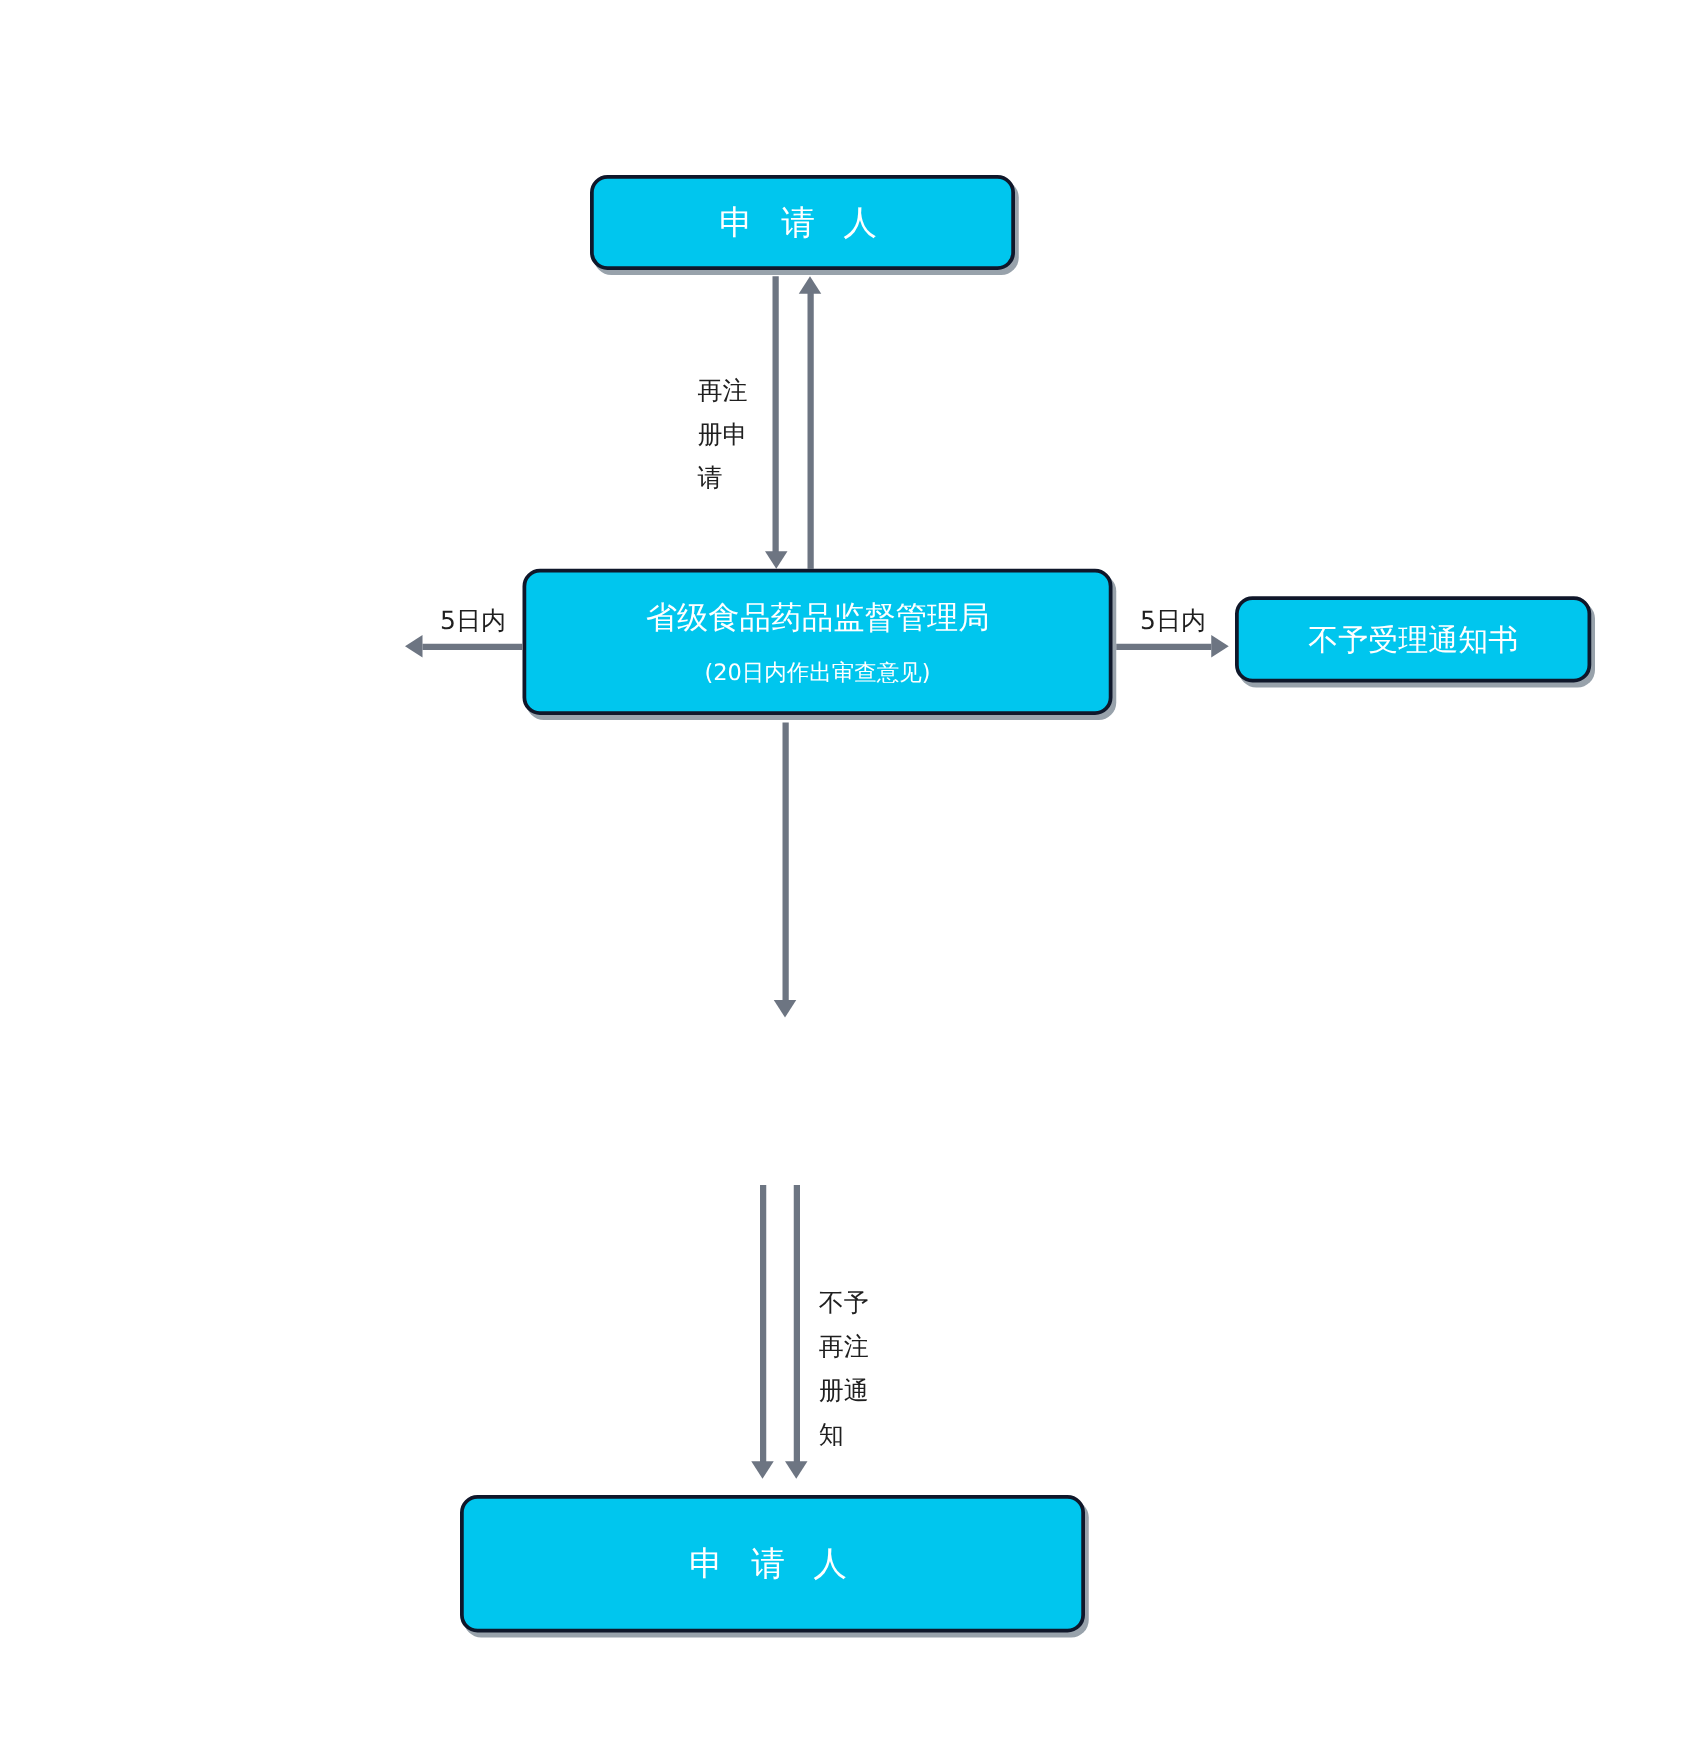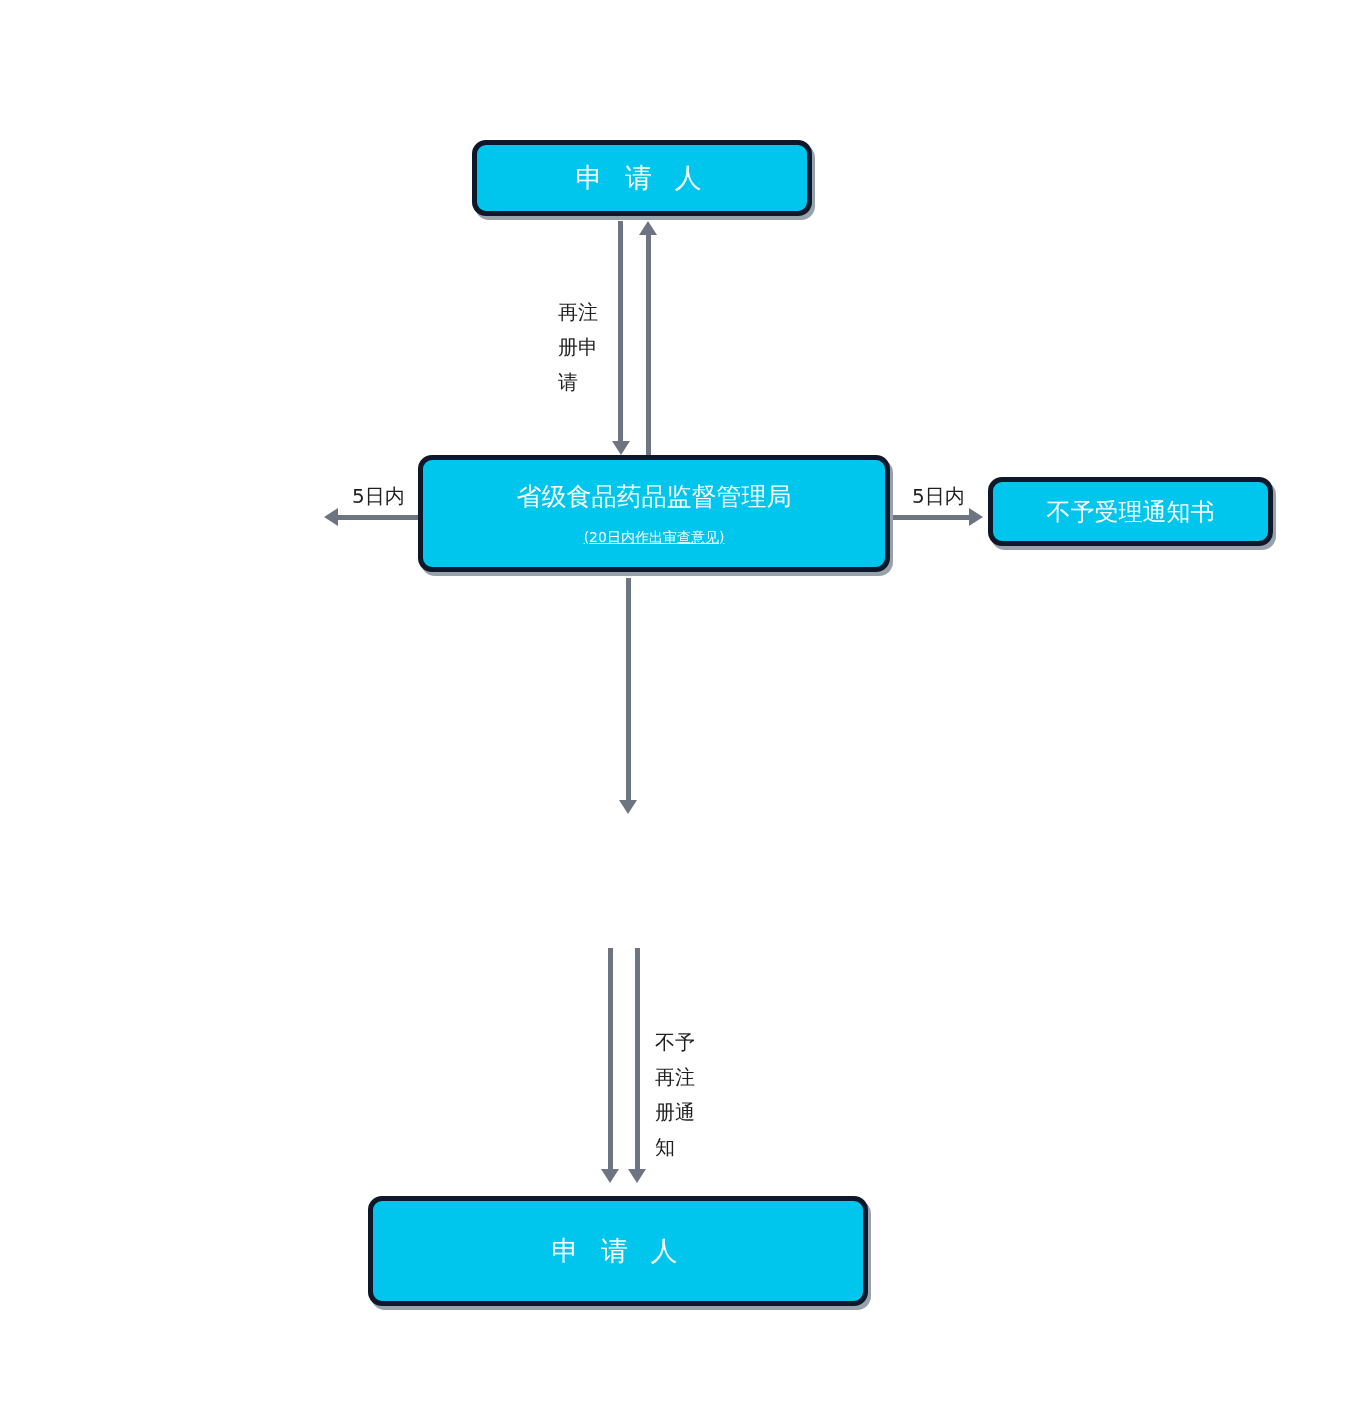--- a/index.html
+++ b/index.html
@@ -7,32 +7,32 @@
     position:relative;
     width:1365px; height:1411px;
     background:var(--background, #ffffff);
     font-family:"DejaVu Sans","Liberation Sans",sans-serif;
     overflow:hidden;
   }
   .node {
     position:absolute;
     box-sizing:border-box;
     background:var(--node-fill, #00c6ee);
-    border:5px solid #0f172a;
+    border:3px solid #0f172a;
     border-radius:14px;
     box-shadow:3px 4px 0 var(--shadow, #98a2ab);
     display:flex; flex-direction:column;
     align-items:center; justify-content:center;
     color:var(--node-text, #ffffff);
     text-align:center;
   }
   .node-title { font-size:25px; }
   .node-title.lg { font-size:27px; letter-spacing:7px; }
   .node-title.md { font-size:24px; }
-  .node-sub { font-size:14px; margin-top:16px;text-decoration:underline; }
+  .node-sub { font-size:18px; margin-top:16px; }
   .vline { position:absolute; width:5px; background:var(--arrow, #6d7582); }
   .hline { position:absolute; height:5px; background:var(--arrow, #6d7582); }
   .head { position:absolute; width:0; height:0; }
   .head.down  { border-left:9px solid transparent; border-right:9px solid transparent; border-top:14px solid var(--arrow, #6d7582); }
   .head.up    { border-left:9px solid transparent; border-right:9px solid transparent; border-bottom:14px solid var(--arrow, #6d7582); }
   .head.left  { border-top:9px solid transparent; border-bottom:9px solid transparent; border-right:14px solid var(--arrow, #6d7582); }
   .head.right { border-top:9px solid transparent; border-bottom:9px solid transparent; border-left:14px solid var(--arrow, #6d7582); }
   .lbl { position:absolute; color:var(--label-text, #1f1f1f); font-size:20px; line-height:36px; white-space:nowrap; }
   .lbl.tight { line-height:35px; }
   .lbl.two { line-height:37px; }

